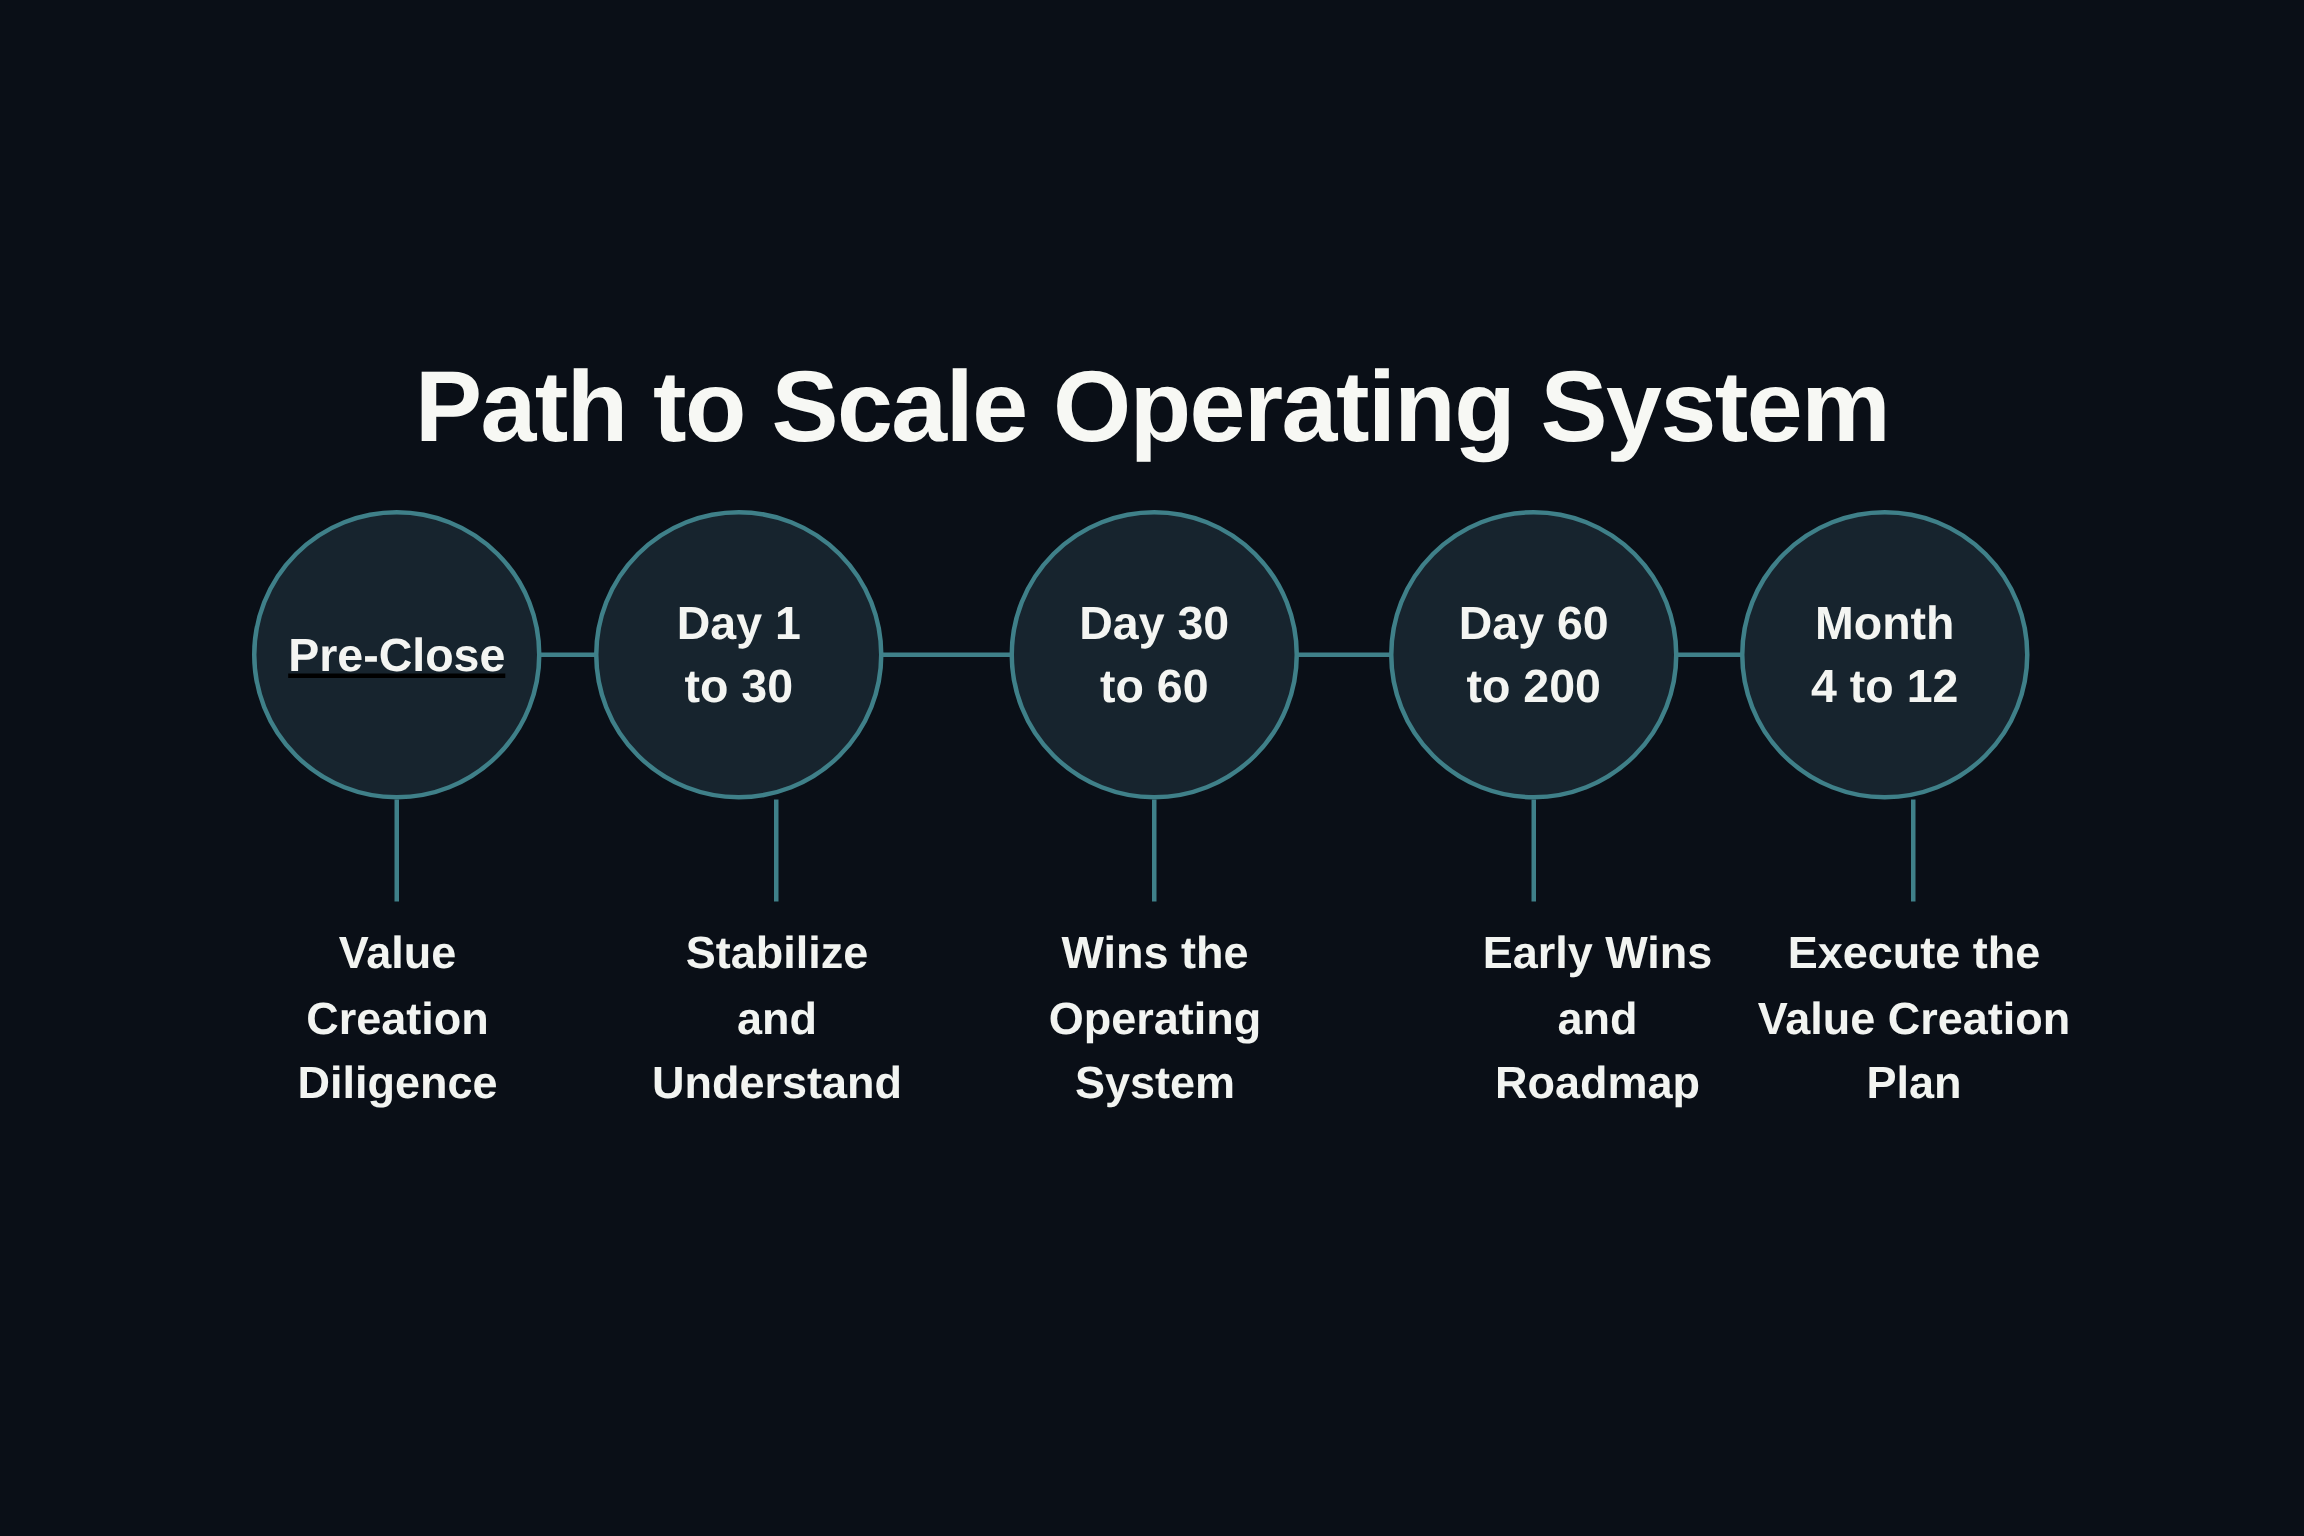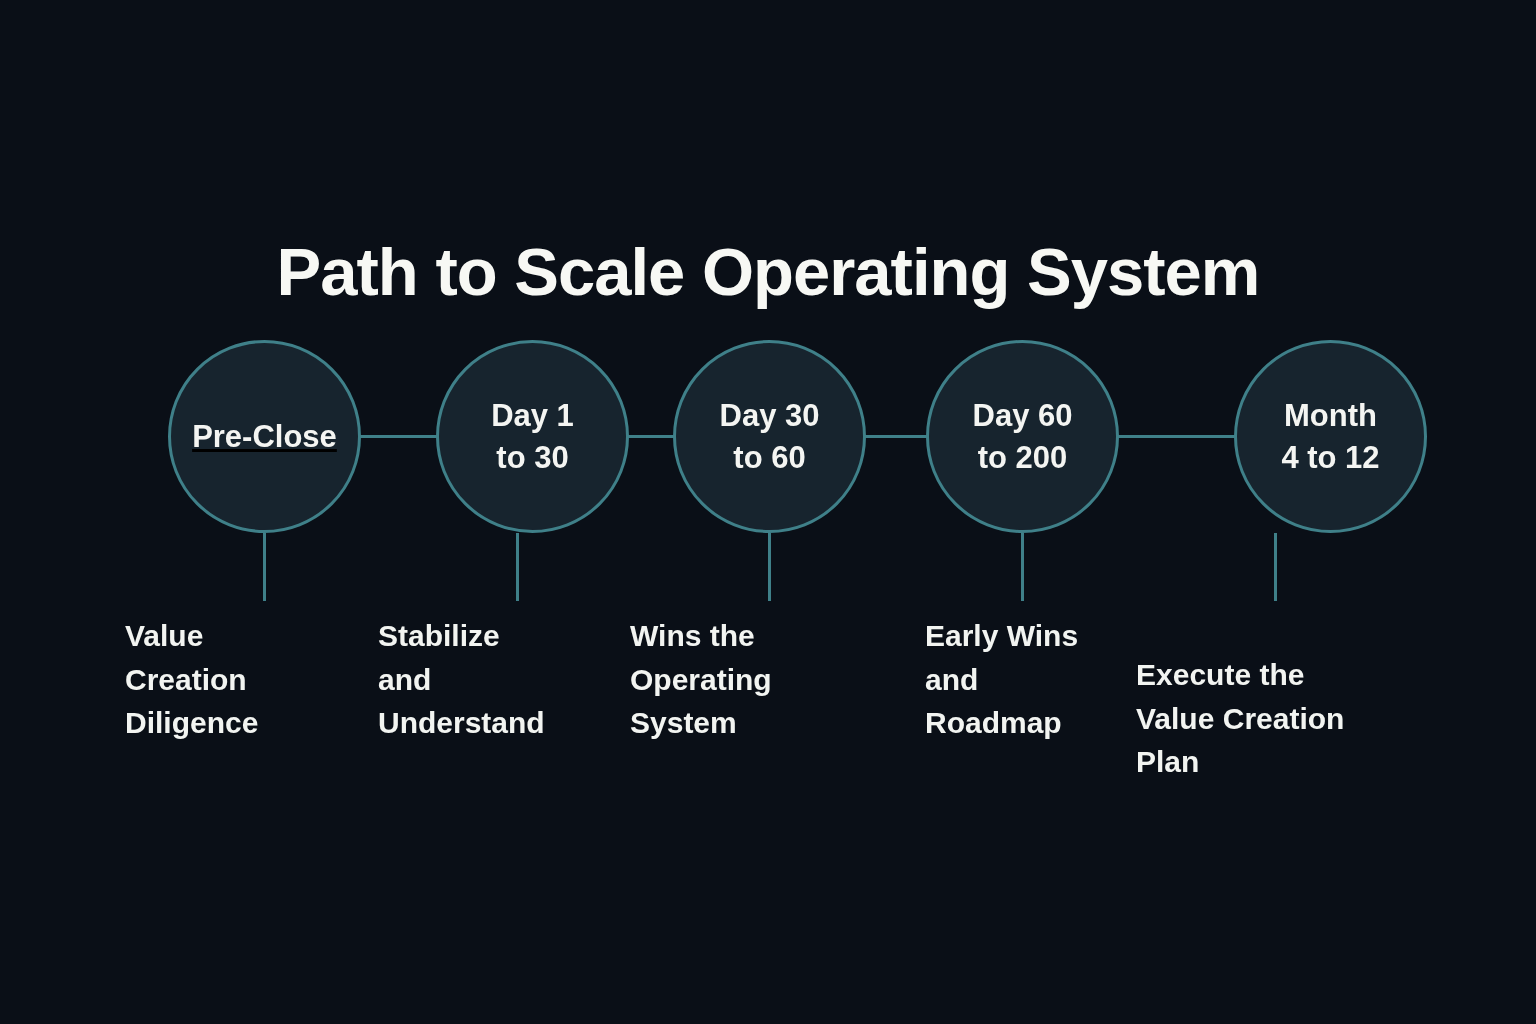--- a/index.html
+++ b/index.html
@@ -71,39 +71,40 @@
     background: #3f8089;
     z-index: 0;
   }
   .phase-description {
     position: absolute;
     top: 614px;
     width: 280px;
     color: #f2f4f1;
     font-size: 30px;
     font-weight: bold;
+    text-align: center;
     line-height: 1.45;
     white-space: pre-line;
   }
   
   .n0 .node-circle { left: 168px; text-decoration: underline; }
-  .n1 .node-circle { left: 436px; }
+  .n1 .node-circle { left: 396px; }
   .n2 .node-circle { left: 673px; }
   .n3 .node-circle { left: 926px; }
-  .n4 .node-circle { left: 1234px; }
+  .n4 .node-circle { left: 1160px; }
   .n0 .vstub { left: 263px; }
   .n1 .vstub { left: 516px; }
   .n2 .vstub { left: 768px; }
   .n3 .vstub { left: 1021px; }
   .n4 .vstub { left: 1274px; }
   .n0 .phase-description { left: 125px; }
   .n1 .phase-description { left: 378px; }
   .n2 .phase-description { left: 630px; }
   .n3 .phase-description { left: 925px; }
-  .n4 .phase-description { left: 1136px; margin-top: 39px; }
+  .n4 .phase-description { left: 1136px; }
 </style>
 </head>
 <body>
 
 <div class="stage-area">
 
   <h1 class="page-title">Path to Scale Operating System</h1>
 
   <div class="hline"></div>
 

